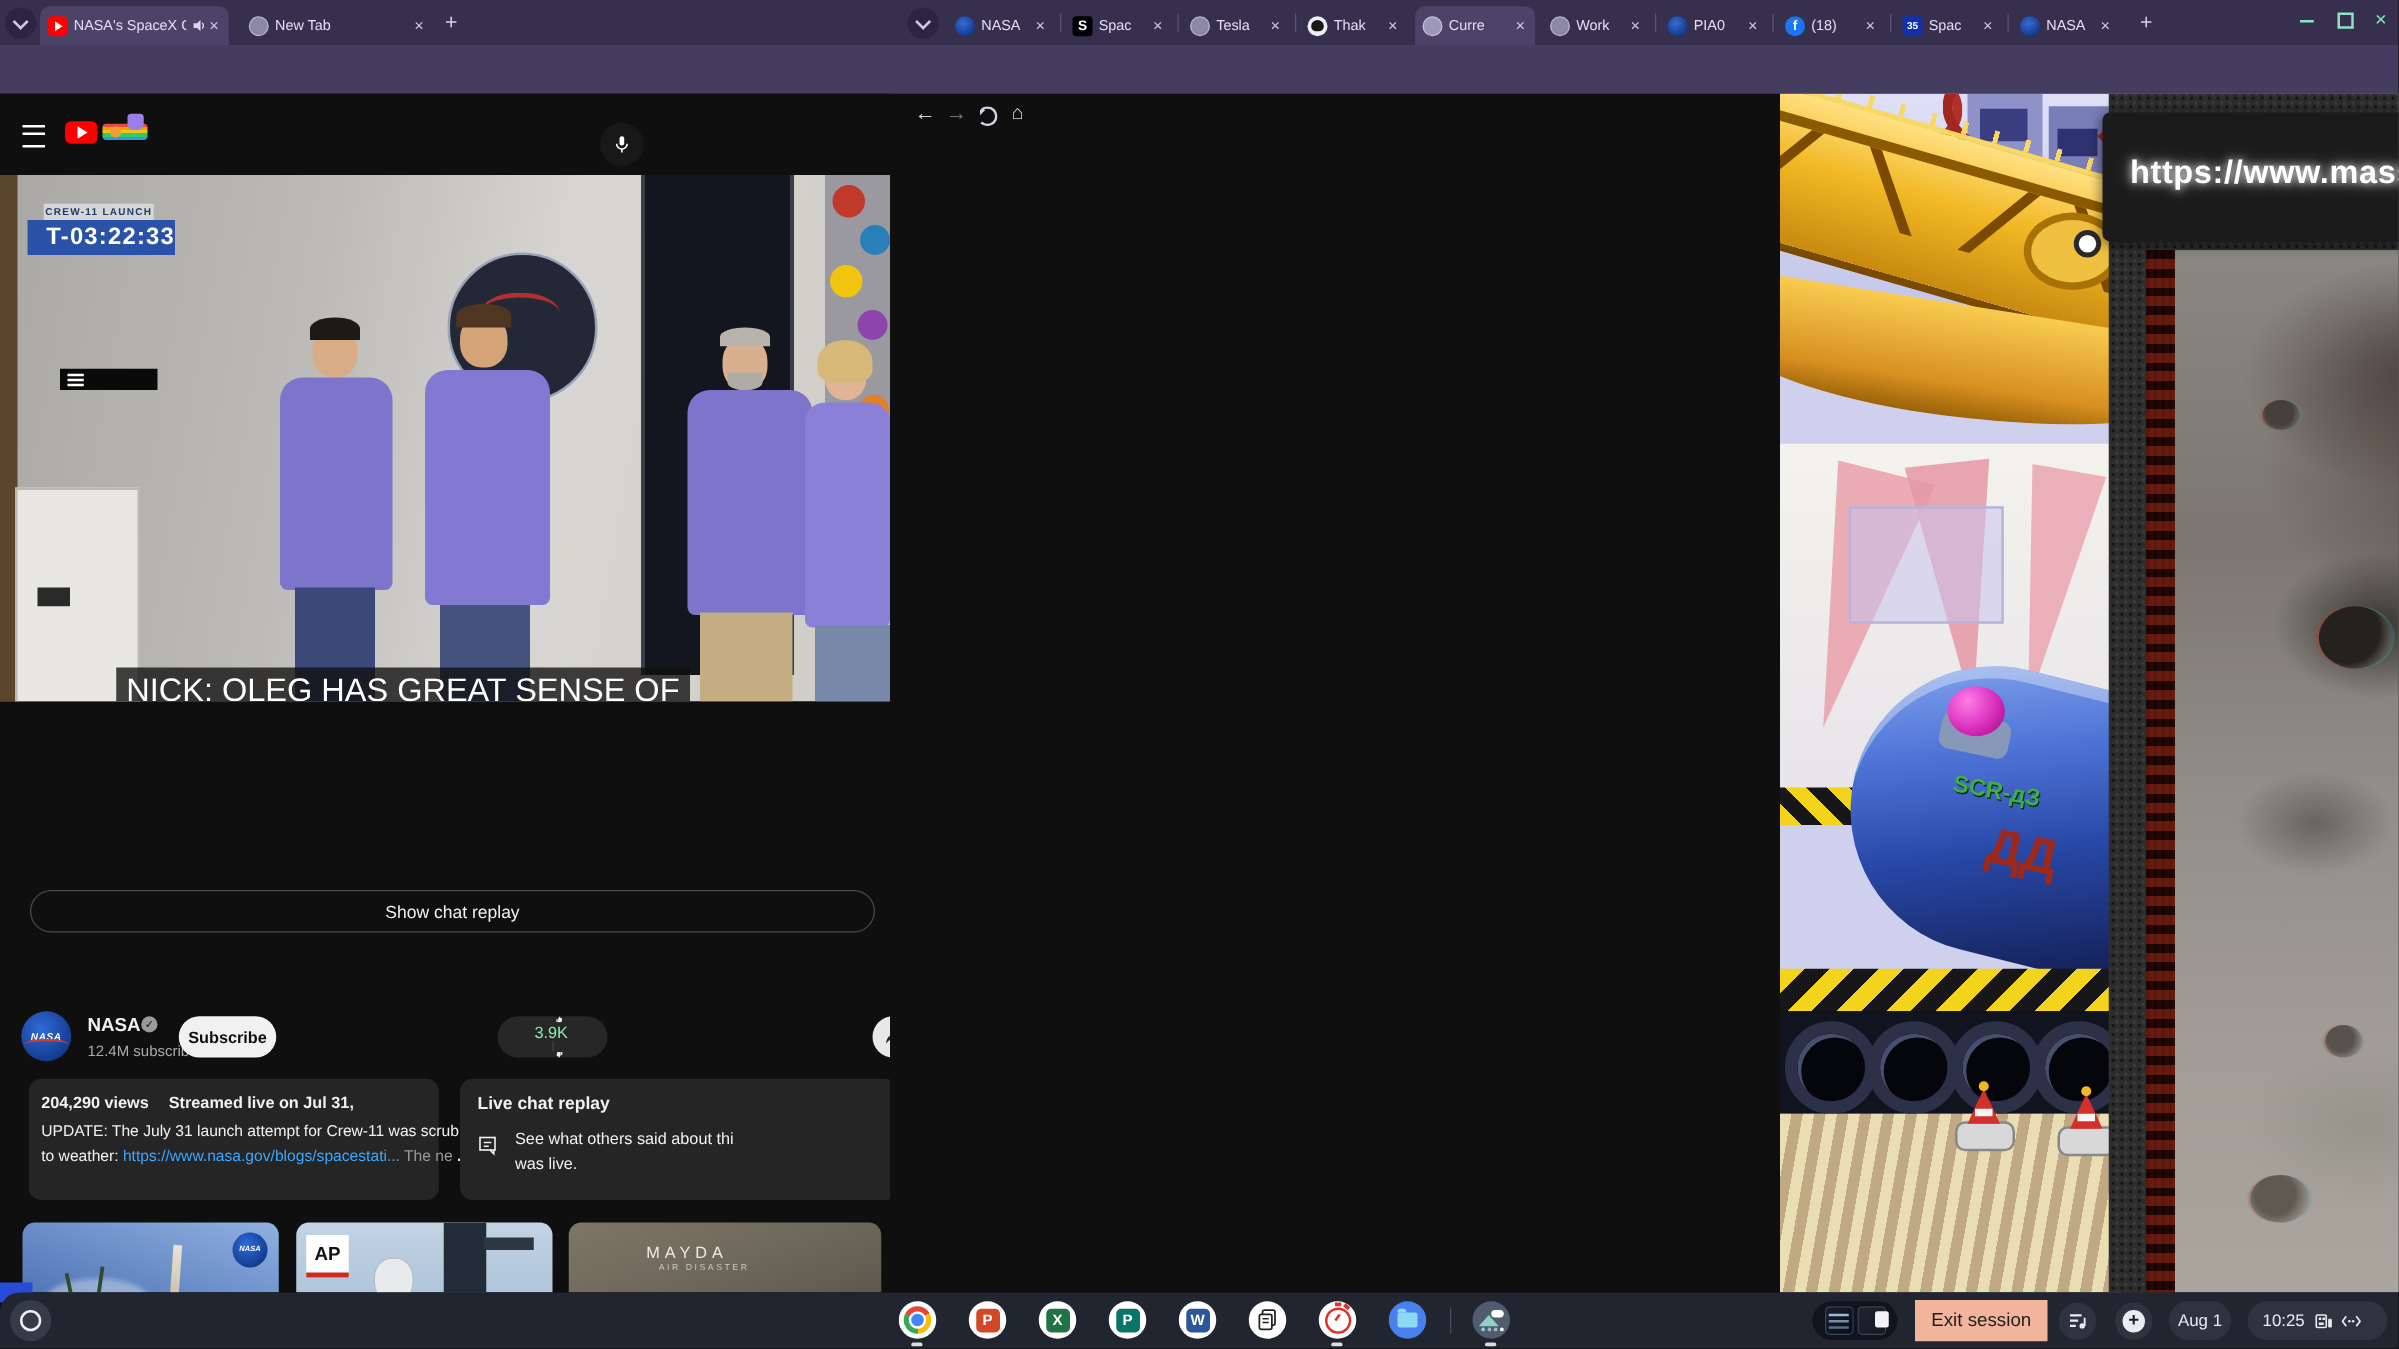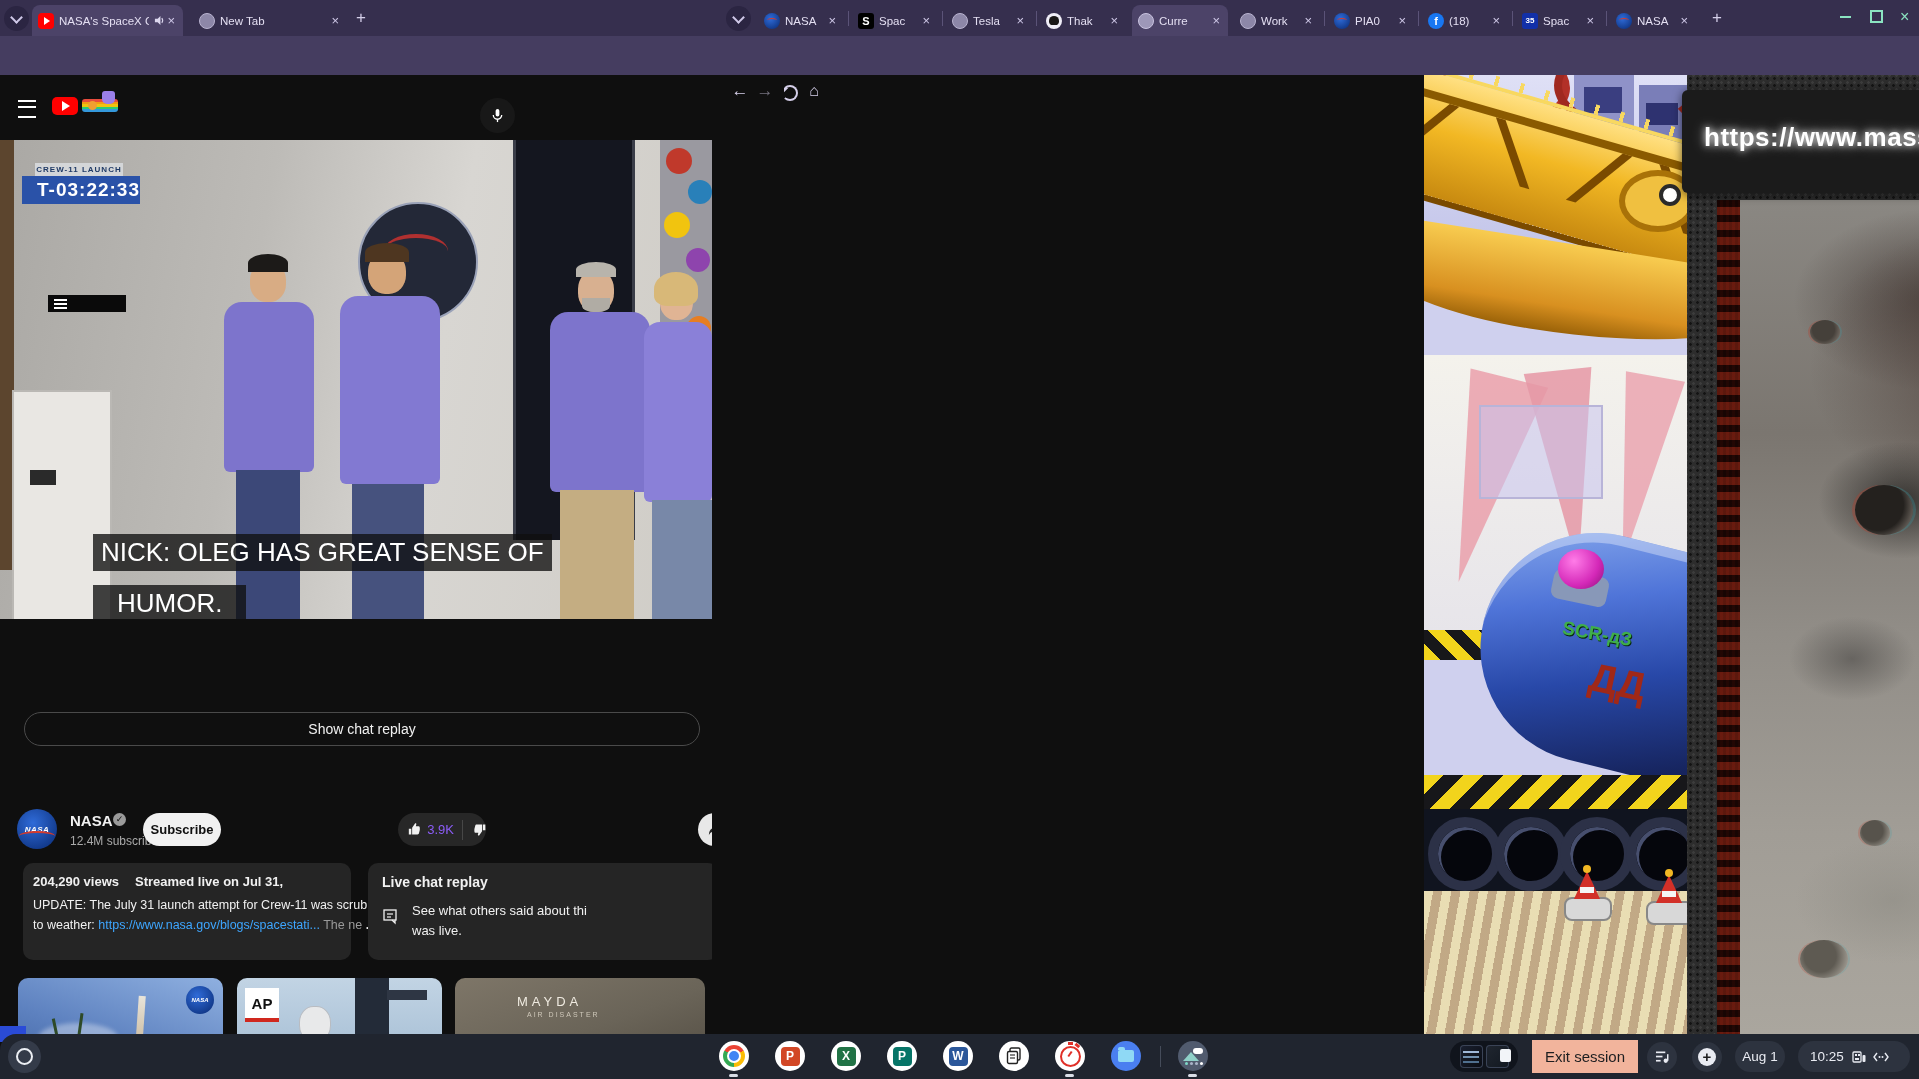--- a/index.html
+++ b/index.html
@@ -21,21 +21,21 @@
   .chev{display:inline-block;width:7px;height:7px;border-left:2px solid #cfc8e8;border-bottom:2px solid #cfc8e8;transform:rotate(-45deg);margin-top:-3px;}
   .nav-ic{position:absolute;top:44px;color:#d5cfe9;font-size:17px;line-height:22px;width:24px;text-align:center;}
   .reload{position:absolute;top:49px;width:12px;height:12px;border:2px solid #d5cfe9;border-radius:50%;border-left-color:transparent;}
   .reload::after{content:"";position:absolute;left:-3px;top:-2px;border:3px solid transparent;border-right-color:#d5cfe9;transform:rotate(45deg);}
   .url-pill{position:absolute;top:42px;height:28px;background:#322b48;border-radius:14px;display:flex;align-items:center;padding:0 10px;box-sizing:border-box;}
   .url-text{font-size:12.5px;color:#e8e4f4;margin-left:8px;white-space:nowrap;}
   .site-ic{width:14px;height:11px;border:1.5px solid #cfc8e8;border-radius:2px;background:repeating-linear-gradient(180deg,#cfc8e8 0 2px,transparent 2px 4px);background-size:3px 100%;background-repeat:no-repeat;flex:none;}
   .winctl{position:absolute;top:10px;color:#8be4c1;font-size:14px;line-height:14px;}
   
   .yt{position:absolute;top:75px;left:0;width:712px;height:959px;background:#0f0f0f;overflow:hidden;}
-  .ytpill{border-radius:17px;background:#272727;color:#8b5cf6;}
+  .ytpill{border-radius:17px;background:#272727;color:#86efac;flex-direction:column;}
   
   .binder{position:absolute;top:75px;left:712px;width:1207px;height:959px;background:#9aa0c8;overflow:hidden;}
   .texture{background-color:#2d2d2d;background-image:radial-gradient(rgba(0,0,0,.55) 1px,transparent 1.6px),radial-gradient(rgba(90,90,90,.35) 1px,transparent 1.6px);background-size:7px 7px;background-position:0 0,3px 4px;}
   .redband{background:#4c1009;background-image:repeating-linear-gradient(180deg,rgba(0,0,0,.55) 0 7px,rgba(140,40,22,.45) 7px 15px),repeating-linear-gradient(90deg,rgba(0,0,0,.3) 0 3px,transparent 3px 6px);}
   .hazard{background:repeating-linear-gradient(135deg,#f2d41c 0 14px,#17171a 14px 28px);}
   .hazard2{background:repeating-linear-gradient(45deg,#f2d41c 0 12px,#17171a 12px 24px);}
   
   .shelf{position:absolute;left:0;top:1034px;width:1919px;height:45px;background:#20252f;border-top-left-radius:16px;}
   .app{position:absolute;top:7px;width:30px;height:30px;border-radius:50%;background:#fff;display:flex;align-items:center;justify-content:center;}
   .office{width:19px;height:19px;border-radius:4px;color:#fff;font-weight:bold;font-size:12px;display:flex;align-items:center;justify-content:center;}
@@ -96,21 +96,21 @@
         <div class="abs" style="left:88px;top:26px;width:9px;height:9px;background:#f0a030;border-radius:50%;"></div>
         <div class="circ-btn" style="left:480px;top:23px;width:35px;height:35px;background:#181818;">
           <svg width="15" height="15" viewBox="0 0 16 16">
               <rect x="6" y="1" width="4" height="8" rx="2" fill="#fff"></rect>
               <path d="M3.5 7.5 a4.5 4.5 0 0 0 9 0" fill="none" stroke="#fff" stroke-width="1.4"></path>
               <line x1="8" y1="12" x2="8" y2="15" stroke="#fff" stroke-width="1.4"></line>
             </svg>
         </div>
       </div>
 
-      <div class="abs" style="left:0;top:65px;width:712px;height:479px;background:linear-gradient(100deg,#aaa8a4 0%,#bdbbb7 35%,#d8d6d2 60%,#cfccc6 100%);overflow:hidden;">
+      <div class="abs" style="left:0;top:65px;width:712px;height:421px;background:linear-gradient(100deg,#aaa8a4 0%,#bdbbb7 35%,#d8d6d2 60%,#cfccc6 100%);overflow:hidden;">
         <div class="abs" style="left:0;top:0;width:14px;height:430px;background:#5c452e;"></div>
         <div class="abs" style="left:12px;top:250px;width:100px;height:270px;background:#e9e7e3;border:2px solid #bab8b4;box-sizing:border-box;">
           <div class="abs" style="left:16px;top:78px;width:26px;height:15px;background:#2a2a2a;"></div>
         </div>
         <div class="abs" style="left:513px;top:0;width:116px;height:400px;background:#14161f;border-left:3px solid #3a3d48;border-right:3px solid #3a3d48;"></div>
         <div class="abs" style="left:660px;top:0;width:52px;height:290px;background:#9a99a0;"></div>
         <div class="abs" style="left:666px;top:8px;width:26px;height:26px;border-radius:50%;background:#c0392b;"></div>
         <div class="abs" style="left:688px;top:40px;width:24px;height:24px;border-radius:50%;background:#2980b9;"></div>
         <div class="abs" style="left:664px;top:72px;width:26px;height:26px;border-radius:50%;background:#f1c40f;"></div>
         <div class="abs" style="left:686px;top:108px;width:24px;height:24px;border-radius:50%;background:#8e44ad;"></div>

